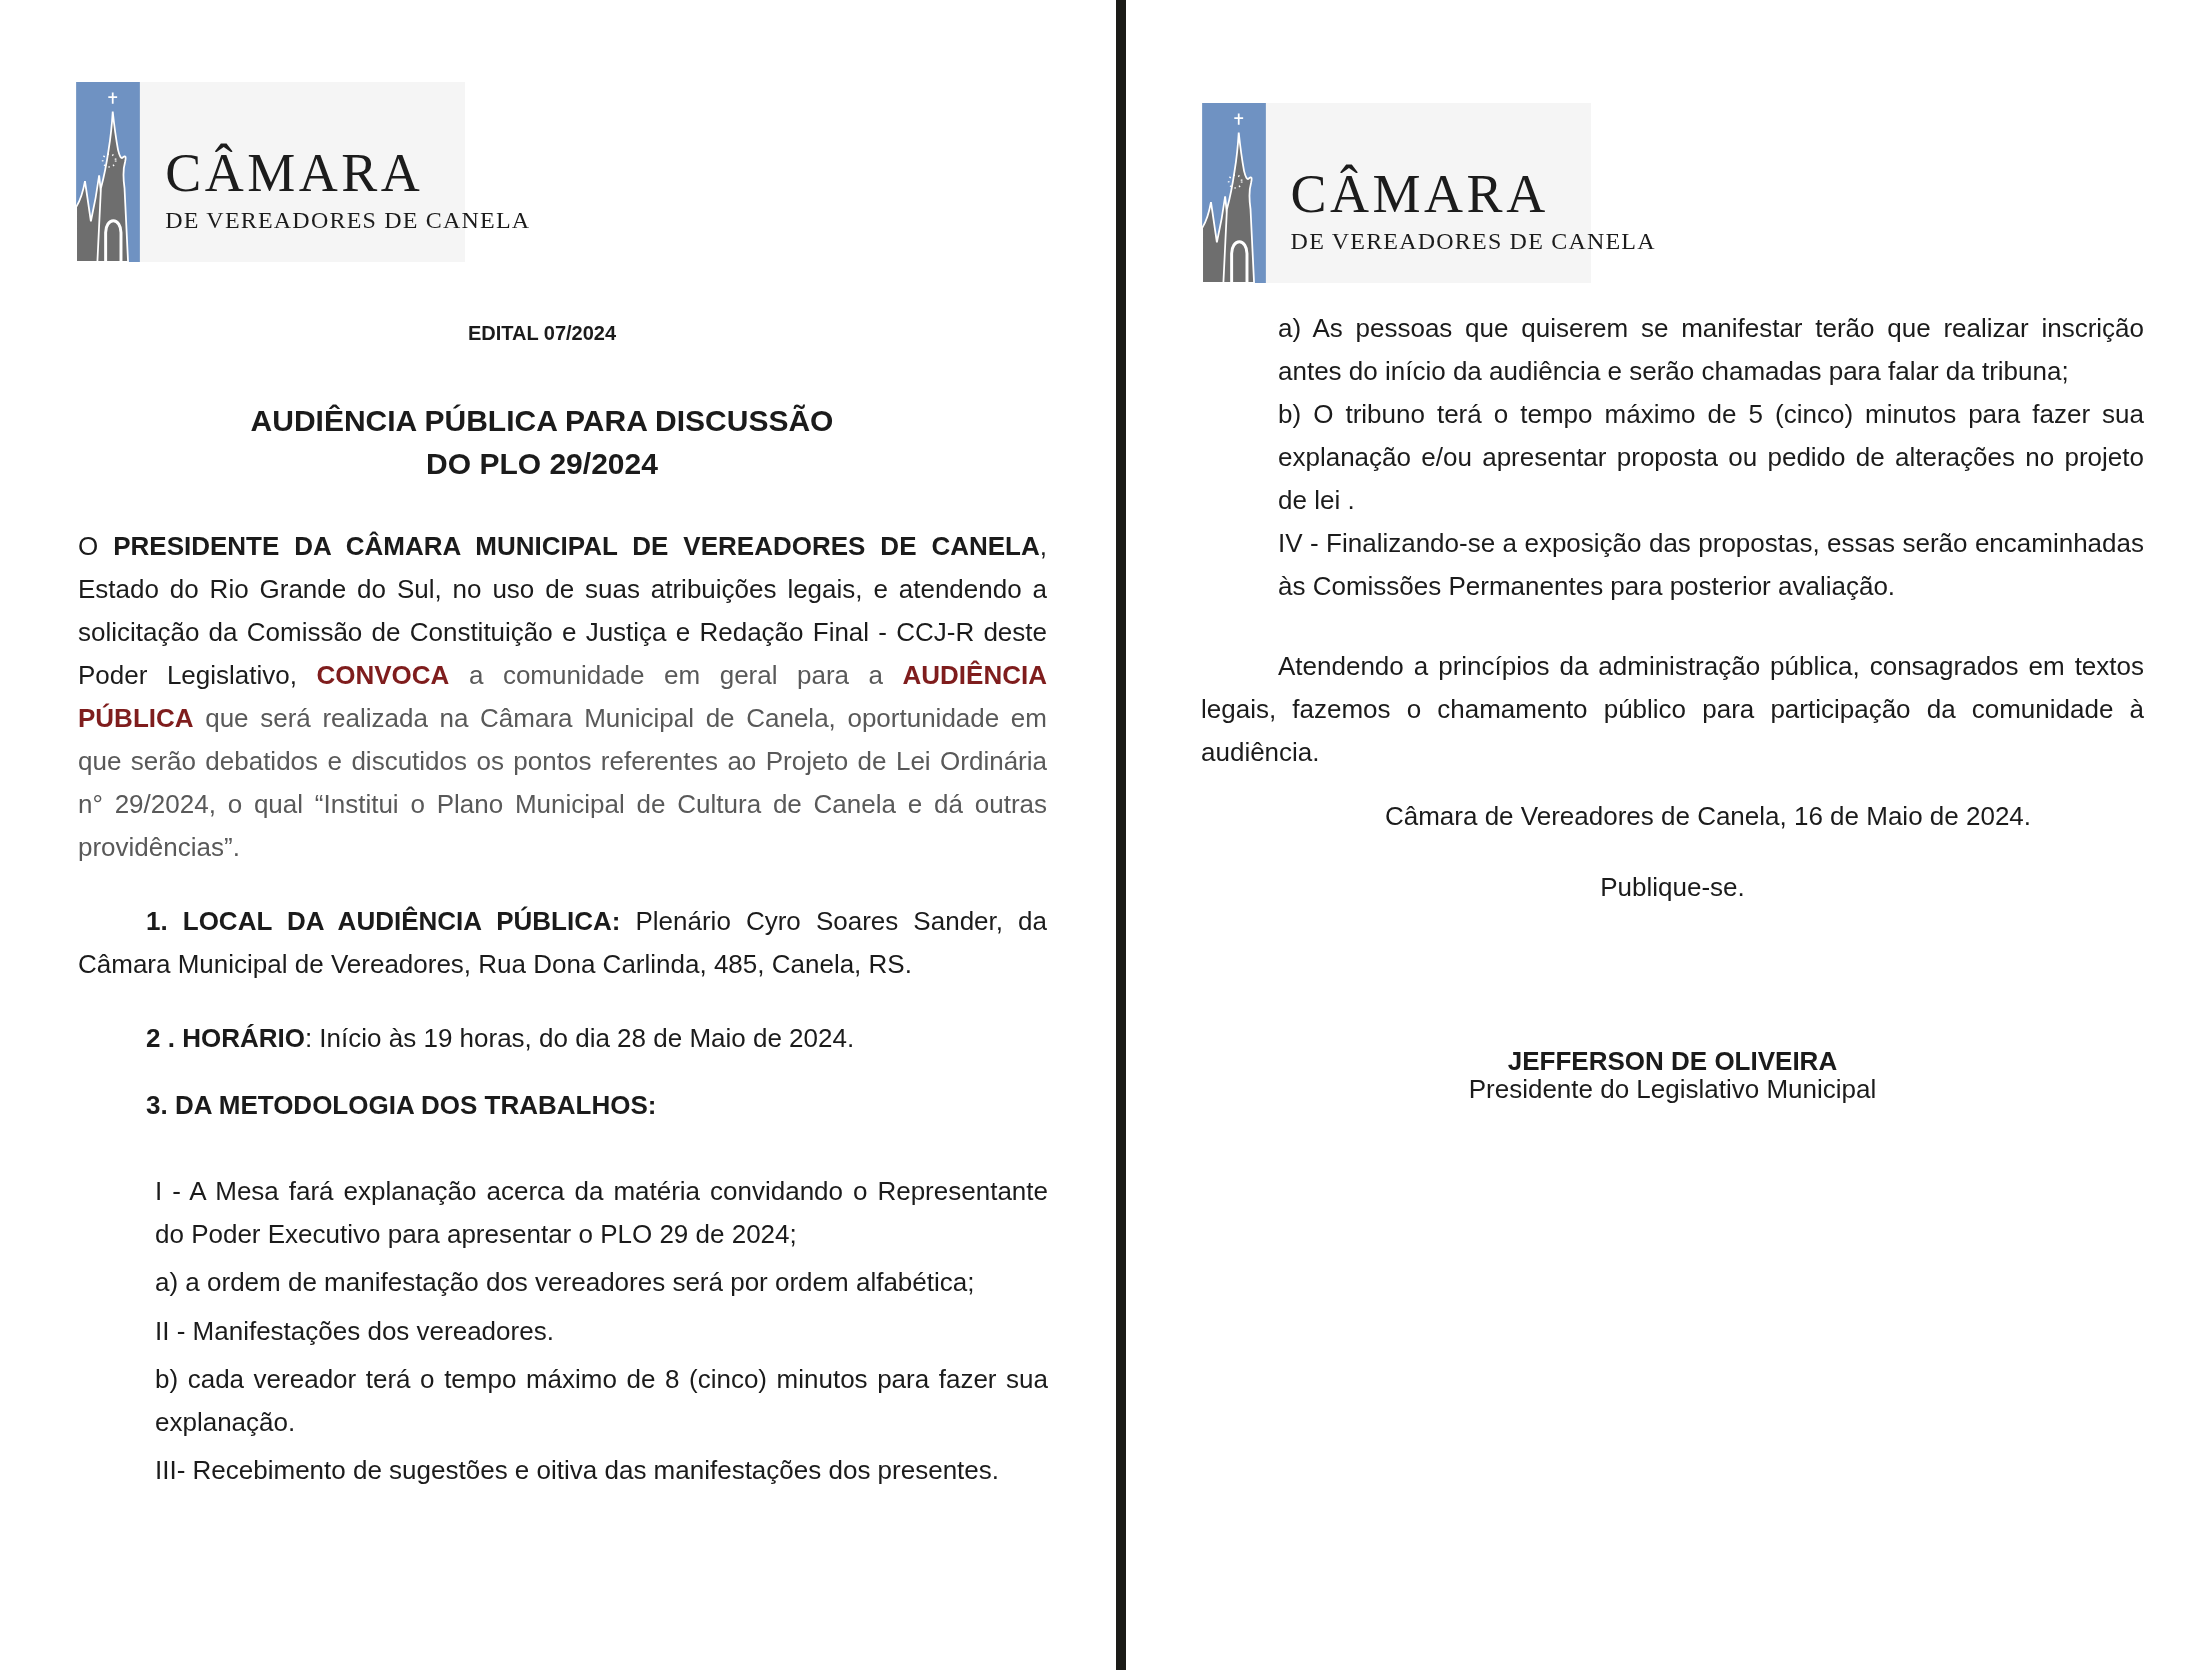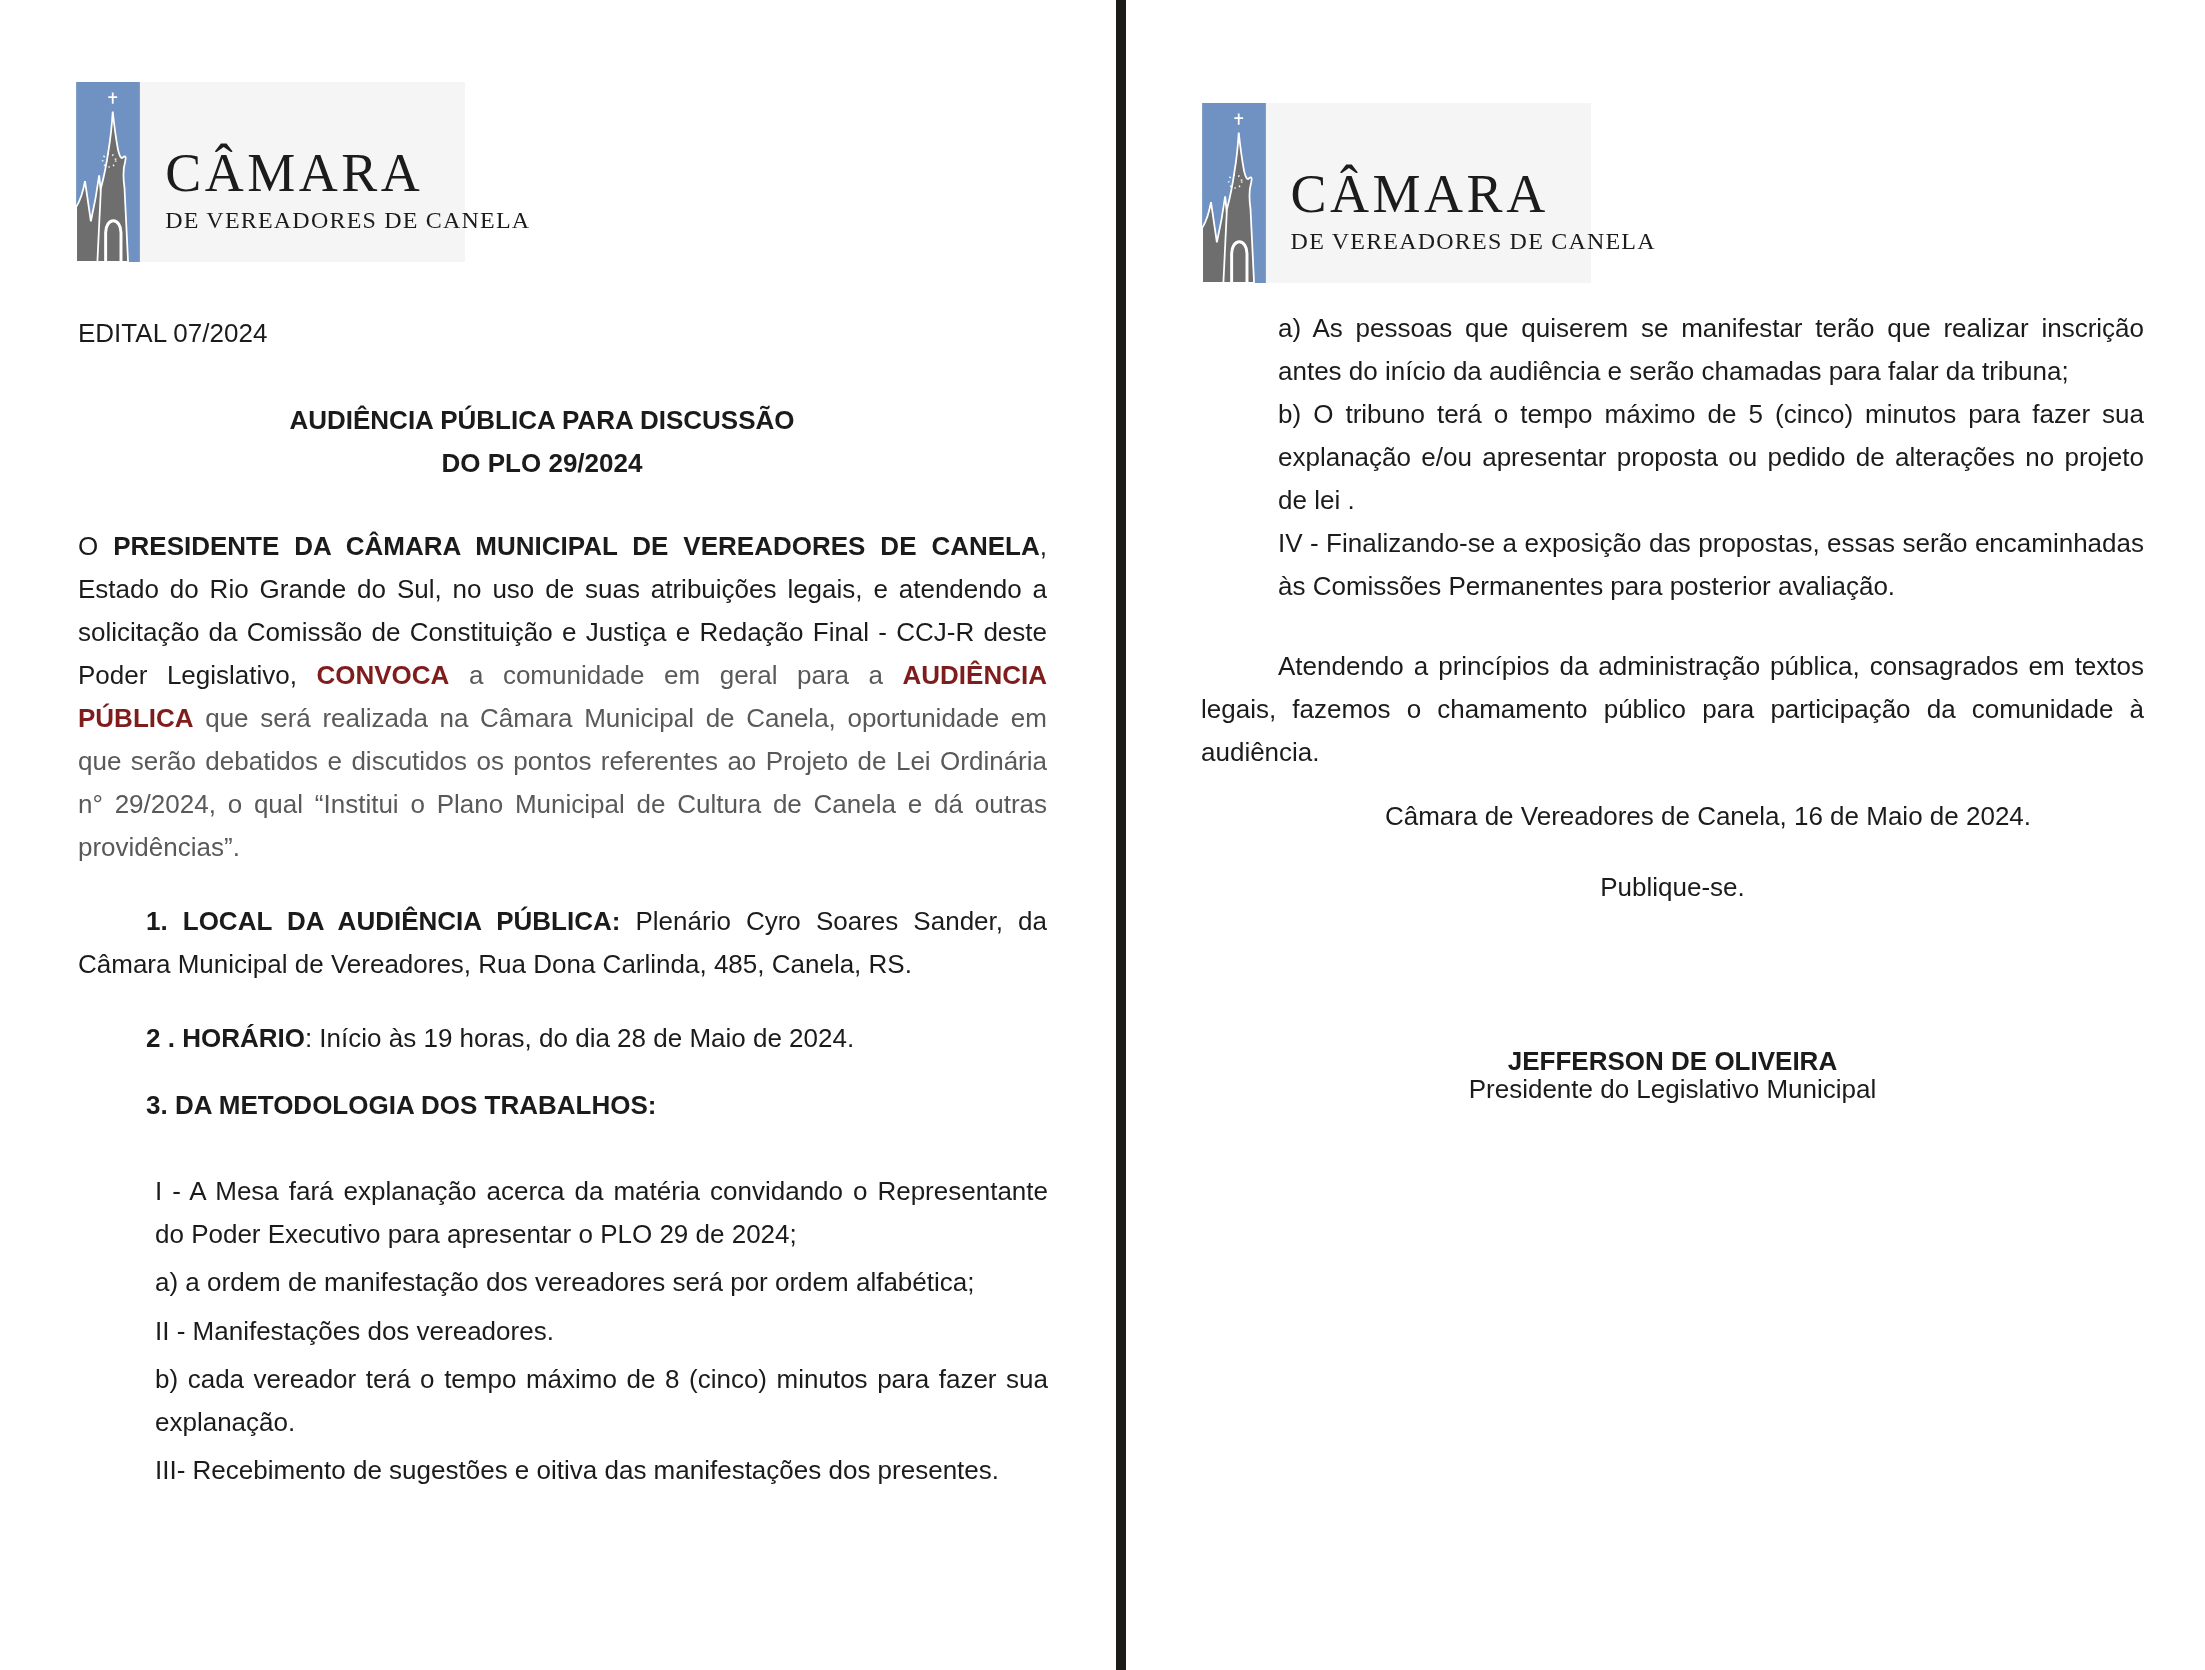--- a/index.html
+++ b/index.html
@@ -34,22 +34,22 @@
   .logo-l{margin-top:82px;margin-left:-1.8px;}
   .logo-r{margin-top:103px;margin-left:0.6px;}
 
   
   .body{font-size:26px;line-height:43px;margin:0;}
   .just{text-align:justify;text-justify:inter-word;}
   .center{text-align:center;}
   .gray{color:#595959;}
   b.grayb{color:#7f1d1d;}
 
-  .h-edital{font-weight:normal;font-size:26px;line-height:43px;text-align:left;margin:50px 0 0 0;padding-right:41px;}
-  .h-sub{font-weight:bold;font-size:26px;line-height:43px;text-align:center;margin:44px 0 0 0;padding-right:41px;}
+  .h-edital{font-weight:bold;font-size:20px;line-height:43px;text-align:center;margin:50px 0 0 0;padding-right:41px;}
+  .h-sub{font-weight:bold;font-size:30px;line-height:43px;text-align:center;margin:44px 0 0 0;padding-right:41px;}
 
   .para-main{margin-top:40px;}
   .section{text-indent:68px;}
   .sec1{margin-top:31px;}
   .sec2{margin-top:31px;}
   .sec3{margin-top:24px;}
 
   .items-l{margin-top:43px;margin-left:77px;width:893px;}
   .items-l p + p{margin-top:5.3px;}
 

